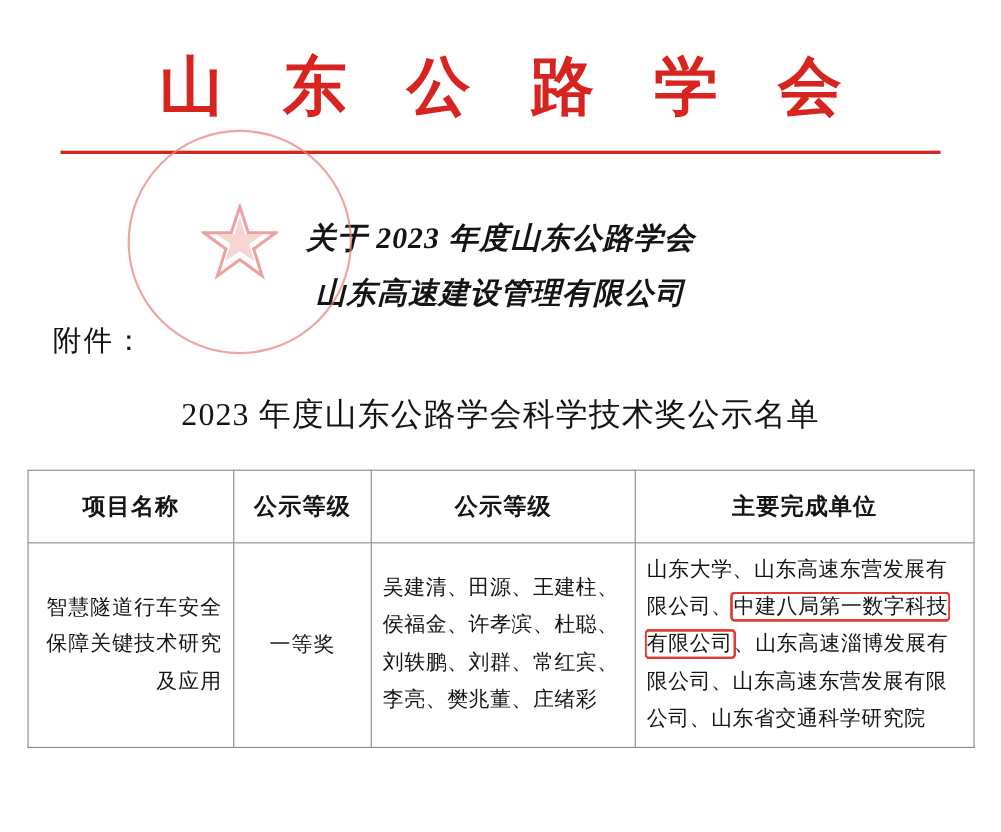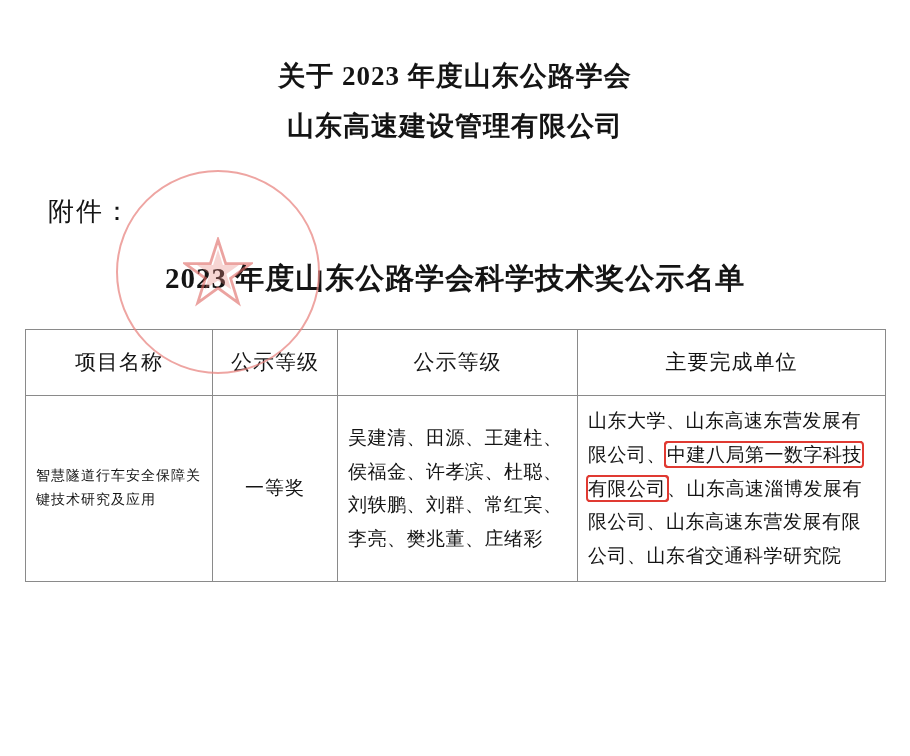--- a/index.html
+++ b/index.html
@@ -74,35 +74,34 @@
   
   .doc-title {
     margin-top: 52px;
     text-align: center;
     font-size: 27px;
     font-weight: bold;
     line-height: 1.85;
     letter-spacing: 1px;
     color: #141414;
   }
-  .doc-title .line { display: block; }
+  .doc-title .line { display: block; font-style: italic; }
 
   .attachment-label {
-    margin-top: 42px;
     padding-left: 48px;
     font-size: 26px;
     letter-spacing: 2px;
     color: #141414;
   }
 
   .list-title {
     margin-top: 30px;
     text-align: center;
     font-size: 29px;
-    font-weight: bold;
+    font-weight: normal;
     letter-spacing: 1px;
     color: #141414;
   }
 
   
   .table-wrap {
     margin: 30px auto 0 auto;
     width: 860px;
   }
   table.award-table {
@@ -115,34 +114,34 @@
   table.award-table th,
   table.award-table td {
     border: 1px solid #8a8a8a;
     vertical-align: middle;
     padding: 8px 10px;
     box-sizing: border-box;
   }
   table.award-table thead th {
     height: 66px;
     text-align: center;
-    font-weight: normal;
+    font-weight: bold;
     font-size: 21px;
     letter-spacing: 1px;
   }
   .col-name   { width: 187px; }
   .col-level  { width: 125px; }
   .col-people { width: 240px; }
   .col-units  { width: 308px; }
 
   td.cell-name {
-    text-align: left;
+    text-align: right;
     line-height: 1.75;
     letter-spacing: 1px;
-    font-size: 14px;
+    font-size: 19px;
   }
   td.cell-level {
     text-align: center;
     font-size: 19px;
     letter-spacing: 1px;
     font-family: Liberation Serif, serif;
   }
   td.cell-people {
     line-height: 1.78;
     letter-spacing: 0.5px;
@@ -164,20 +163,24 @@
     outline-offset: 0px;
     padding: 1px 1px;
     border-radius: 2px;
   }
 </style>
 </head>
 <body>
 
 <div class="page">
 
+  <div class="letterhead">
+    <div class="letterhead-title">山 东 公 路 学 会</div>
+    <div class="letterhead-rule"></div>
+  </div>
 
   <div class="seal">
     <div class="seal-star">
       <svg viewBox="0 0 100 100" aria-hidden="true">
         <polygon points="50,4 61,38 97,38 68,59 79,94 50,73 21,94 32,59 3,38 39,38" fill="none" stroke="#e06a66" stroke-width="4"></polygon>
         <polygon points="50,18 57,40 80,40 62,53 69,75 50,62 31,75 38,53 20,40 43,40" fill="#e8837f" opacity="0.55"></polygon>
       </svg>
     </div>
   </div>
 

